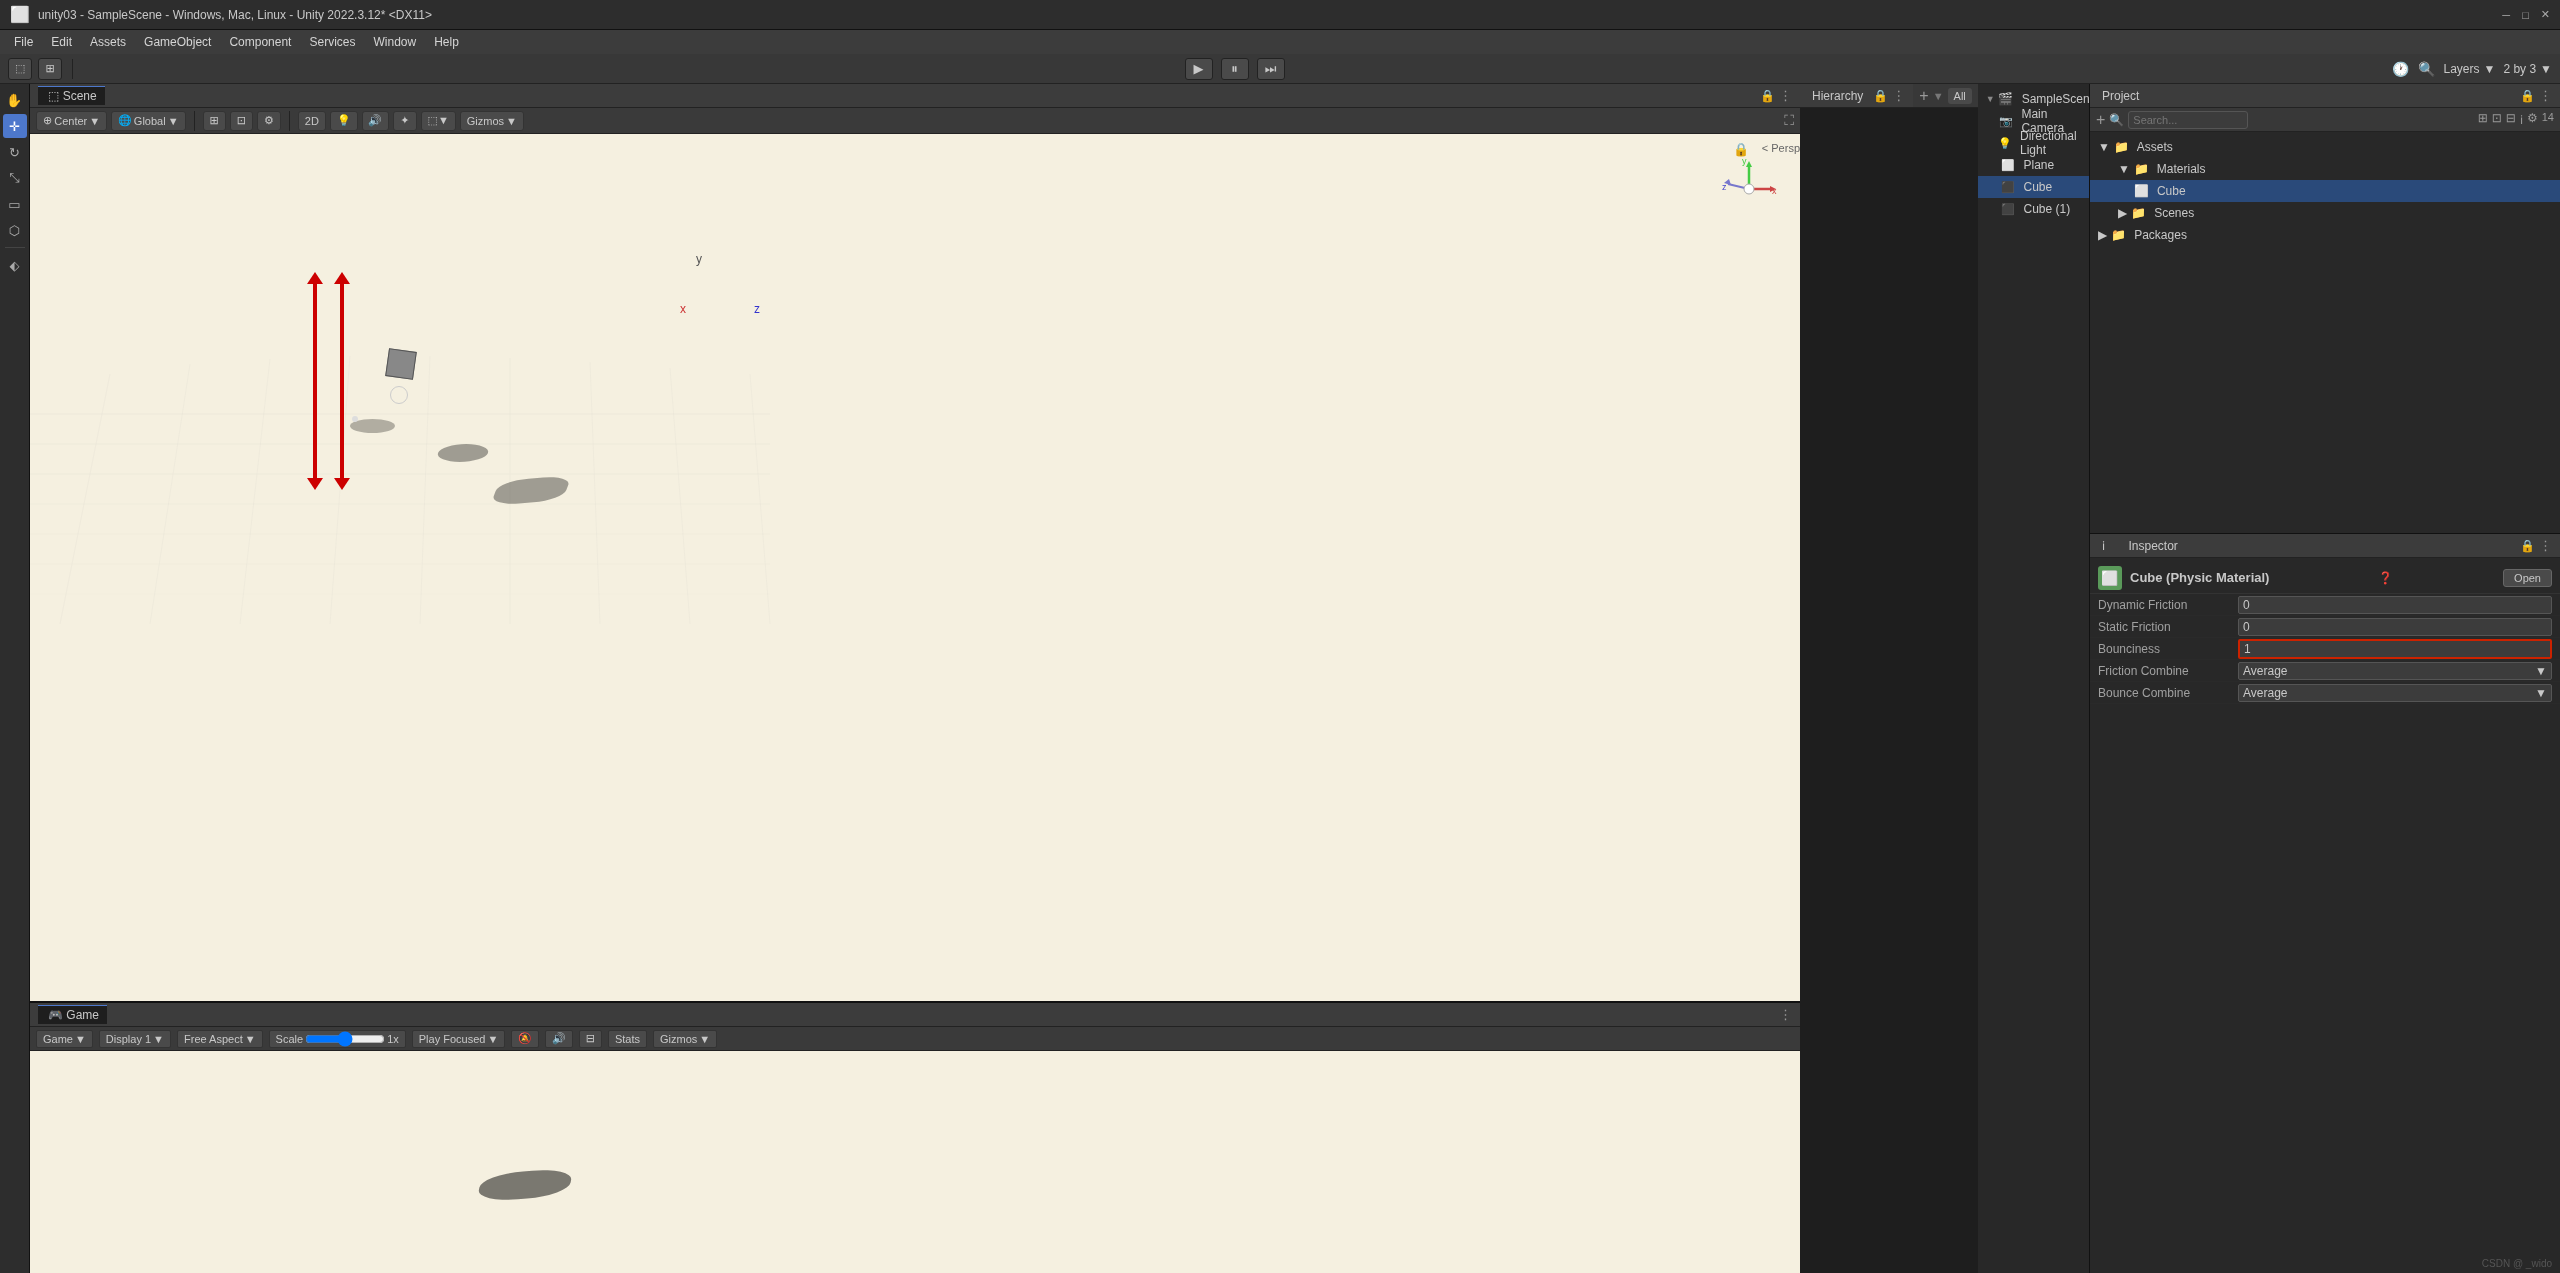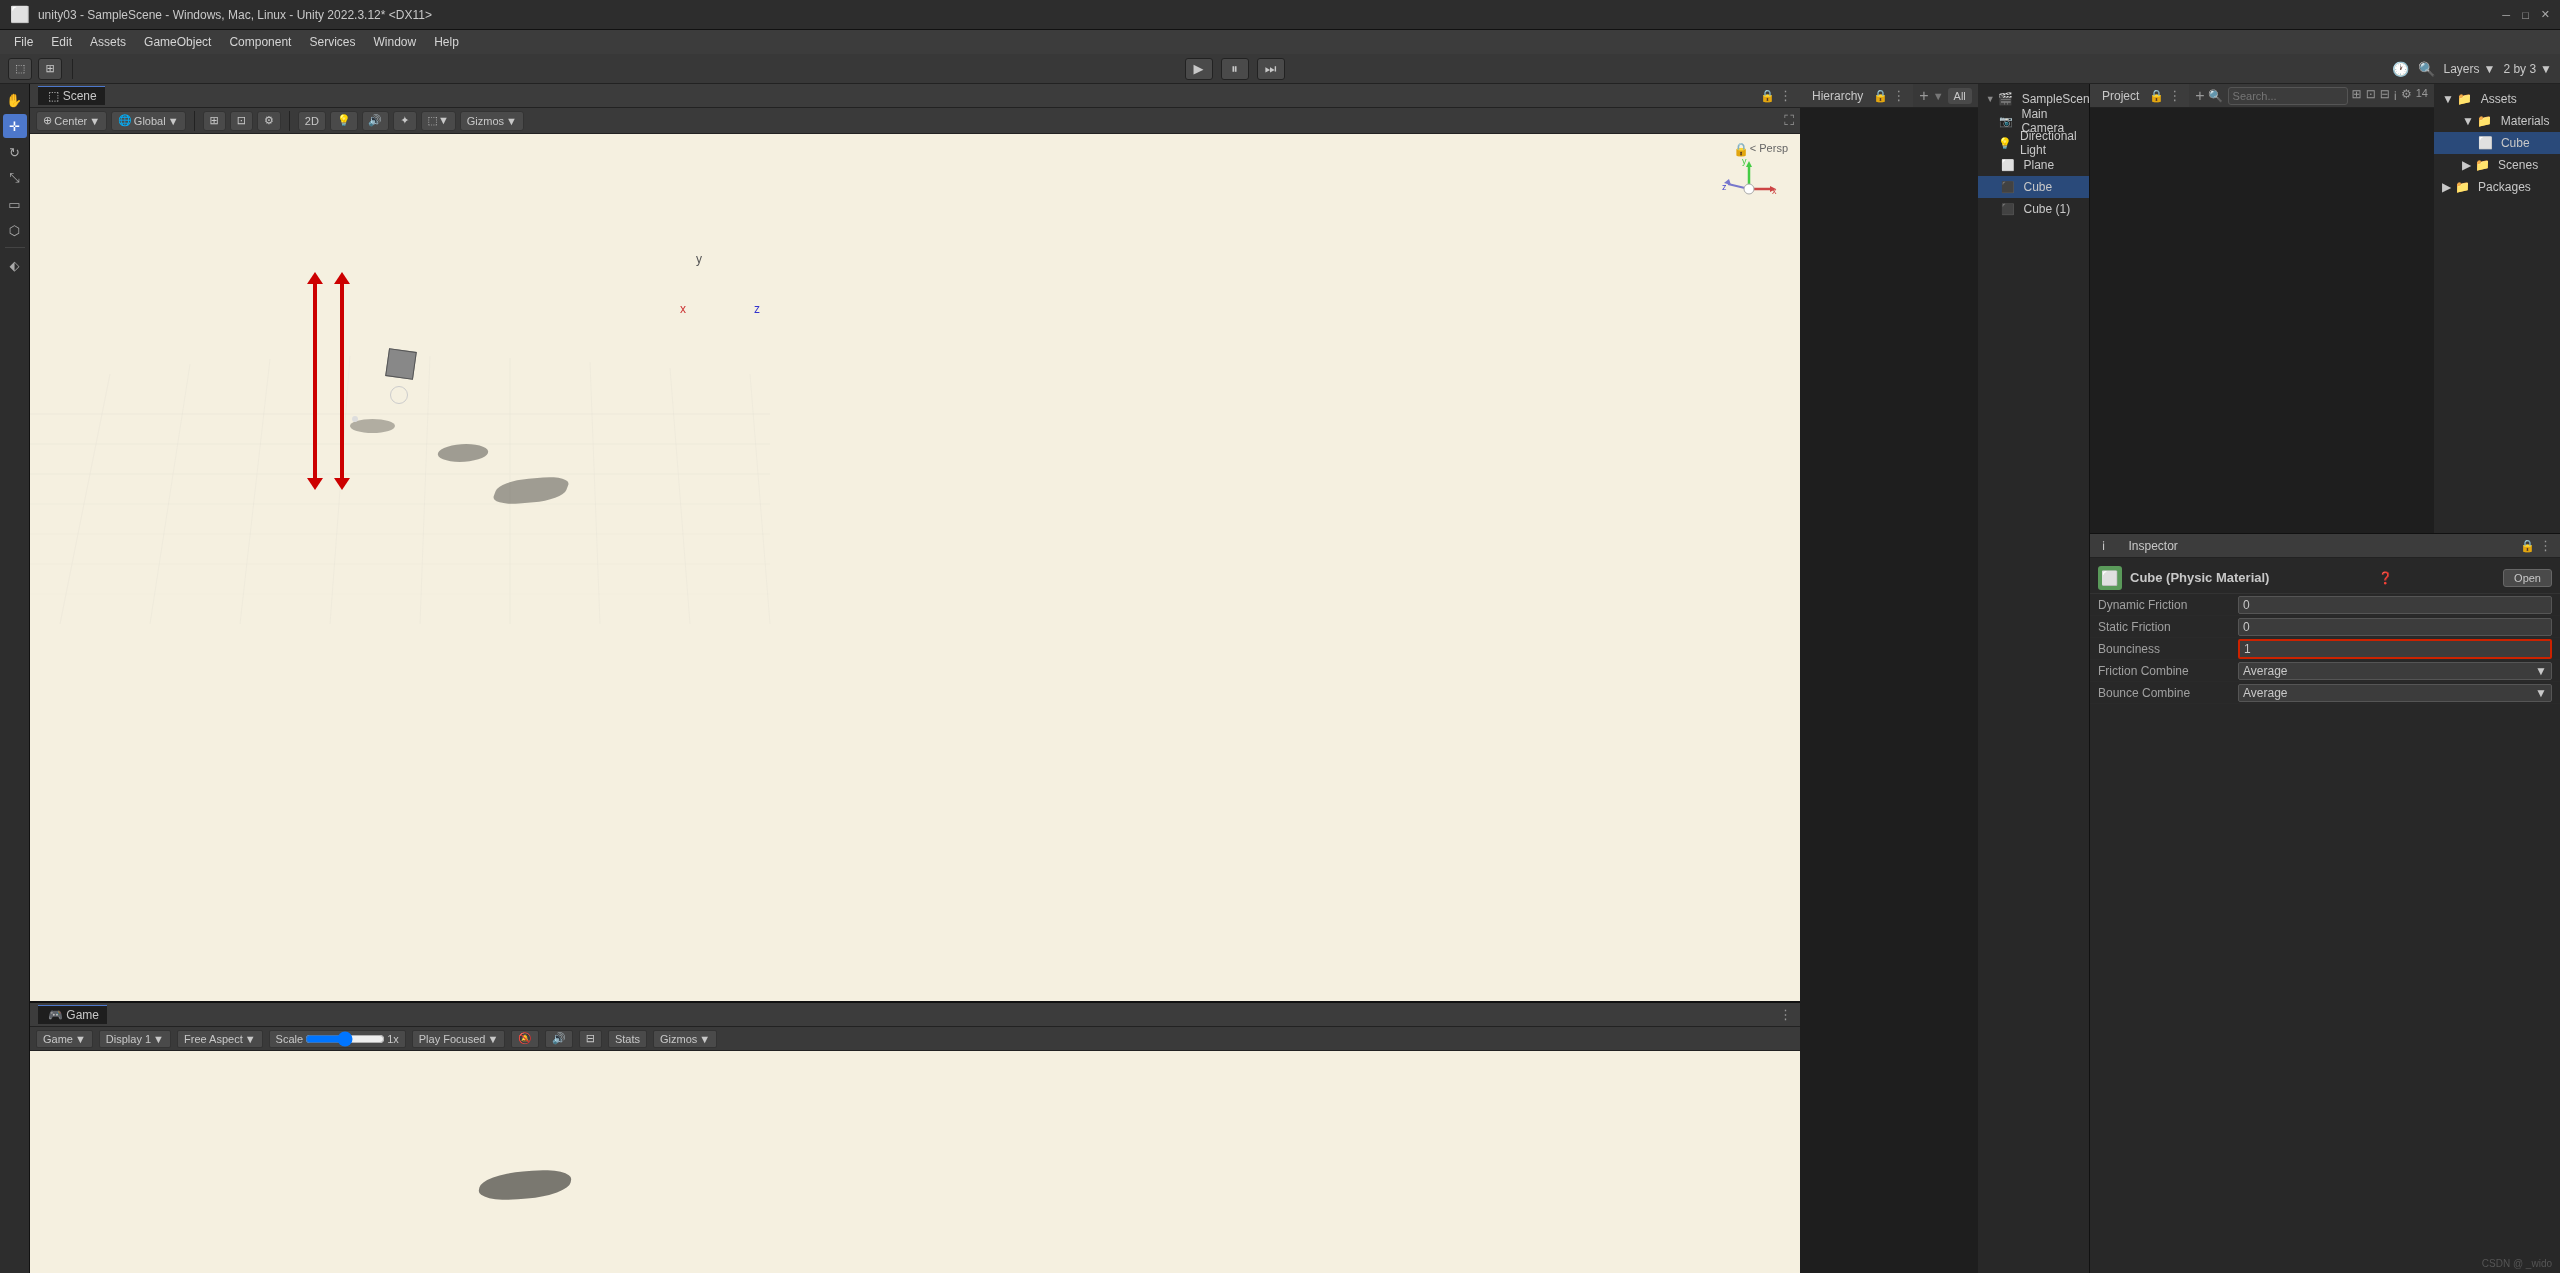--- a/index.html
+++ b/index.html
@@ -206,21 +206,21 @@
     #scene-viewport {
       flex: 1;
       position: relative;
       background: #f5f0e0;
       overflow: hidden;
     }
 
     
     .persp-label {
       position: absolute;
-      right: 12px;
+      right: 0;
       top: 8px;
       font-size: 11px;
       color: #666;
     }
 
     
     .gizmo {
       position: absolute;
       right: 16px;
       top: 20px;
@@ -312,21 +312,21 @@
     #project-inspector-area {
       flex: 1;
       display: flex;
       flex-direction: column;
     }
 
     #project-panel {
       height: 450px;
       border-bottom: 1px solid #111;
       display: flex;
-      flex-direction: row;
+      flex-direction: column;
       justify-content: flex-end;
     }
 
     #inspector-panel {
       flex: 1;
       display: flex;
       flex-direction: column;
     }
 
     

